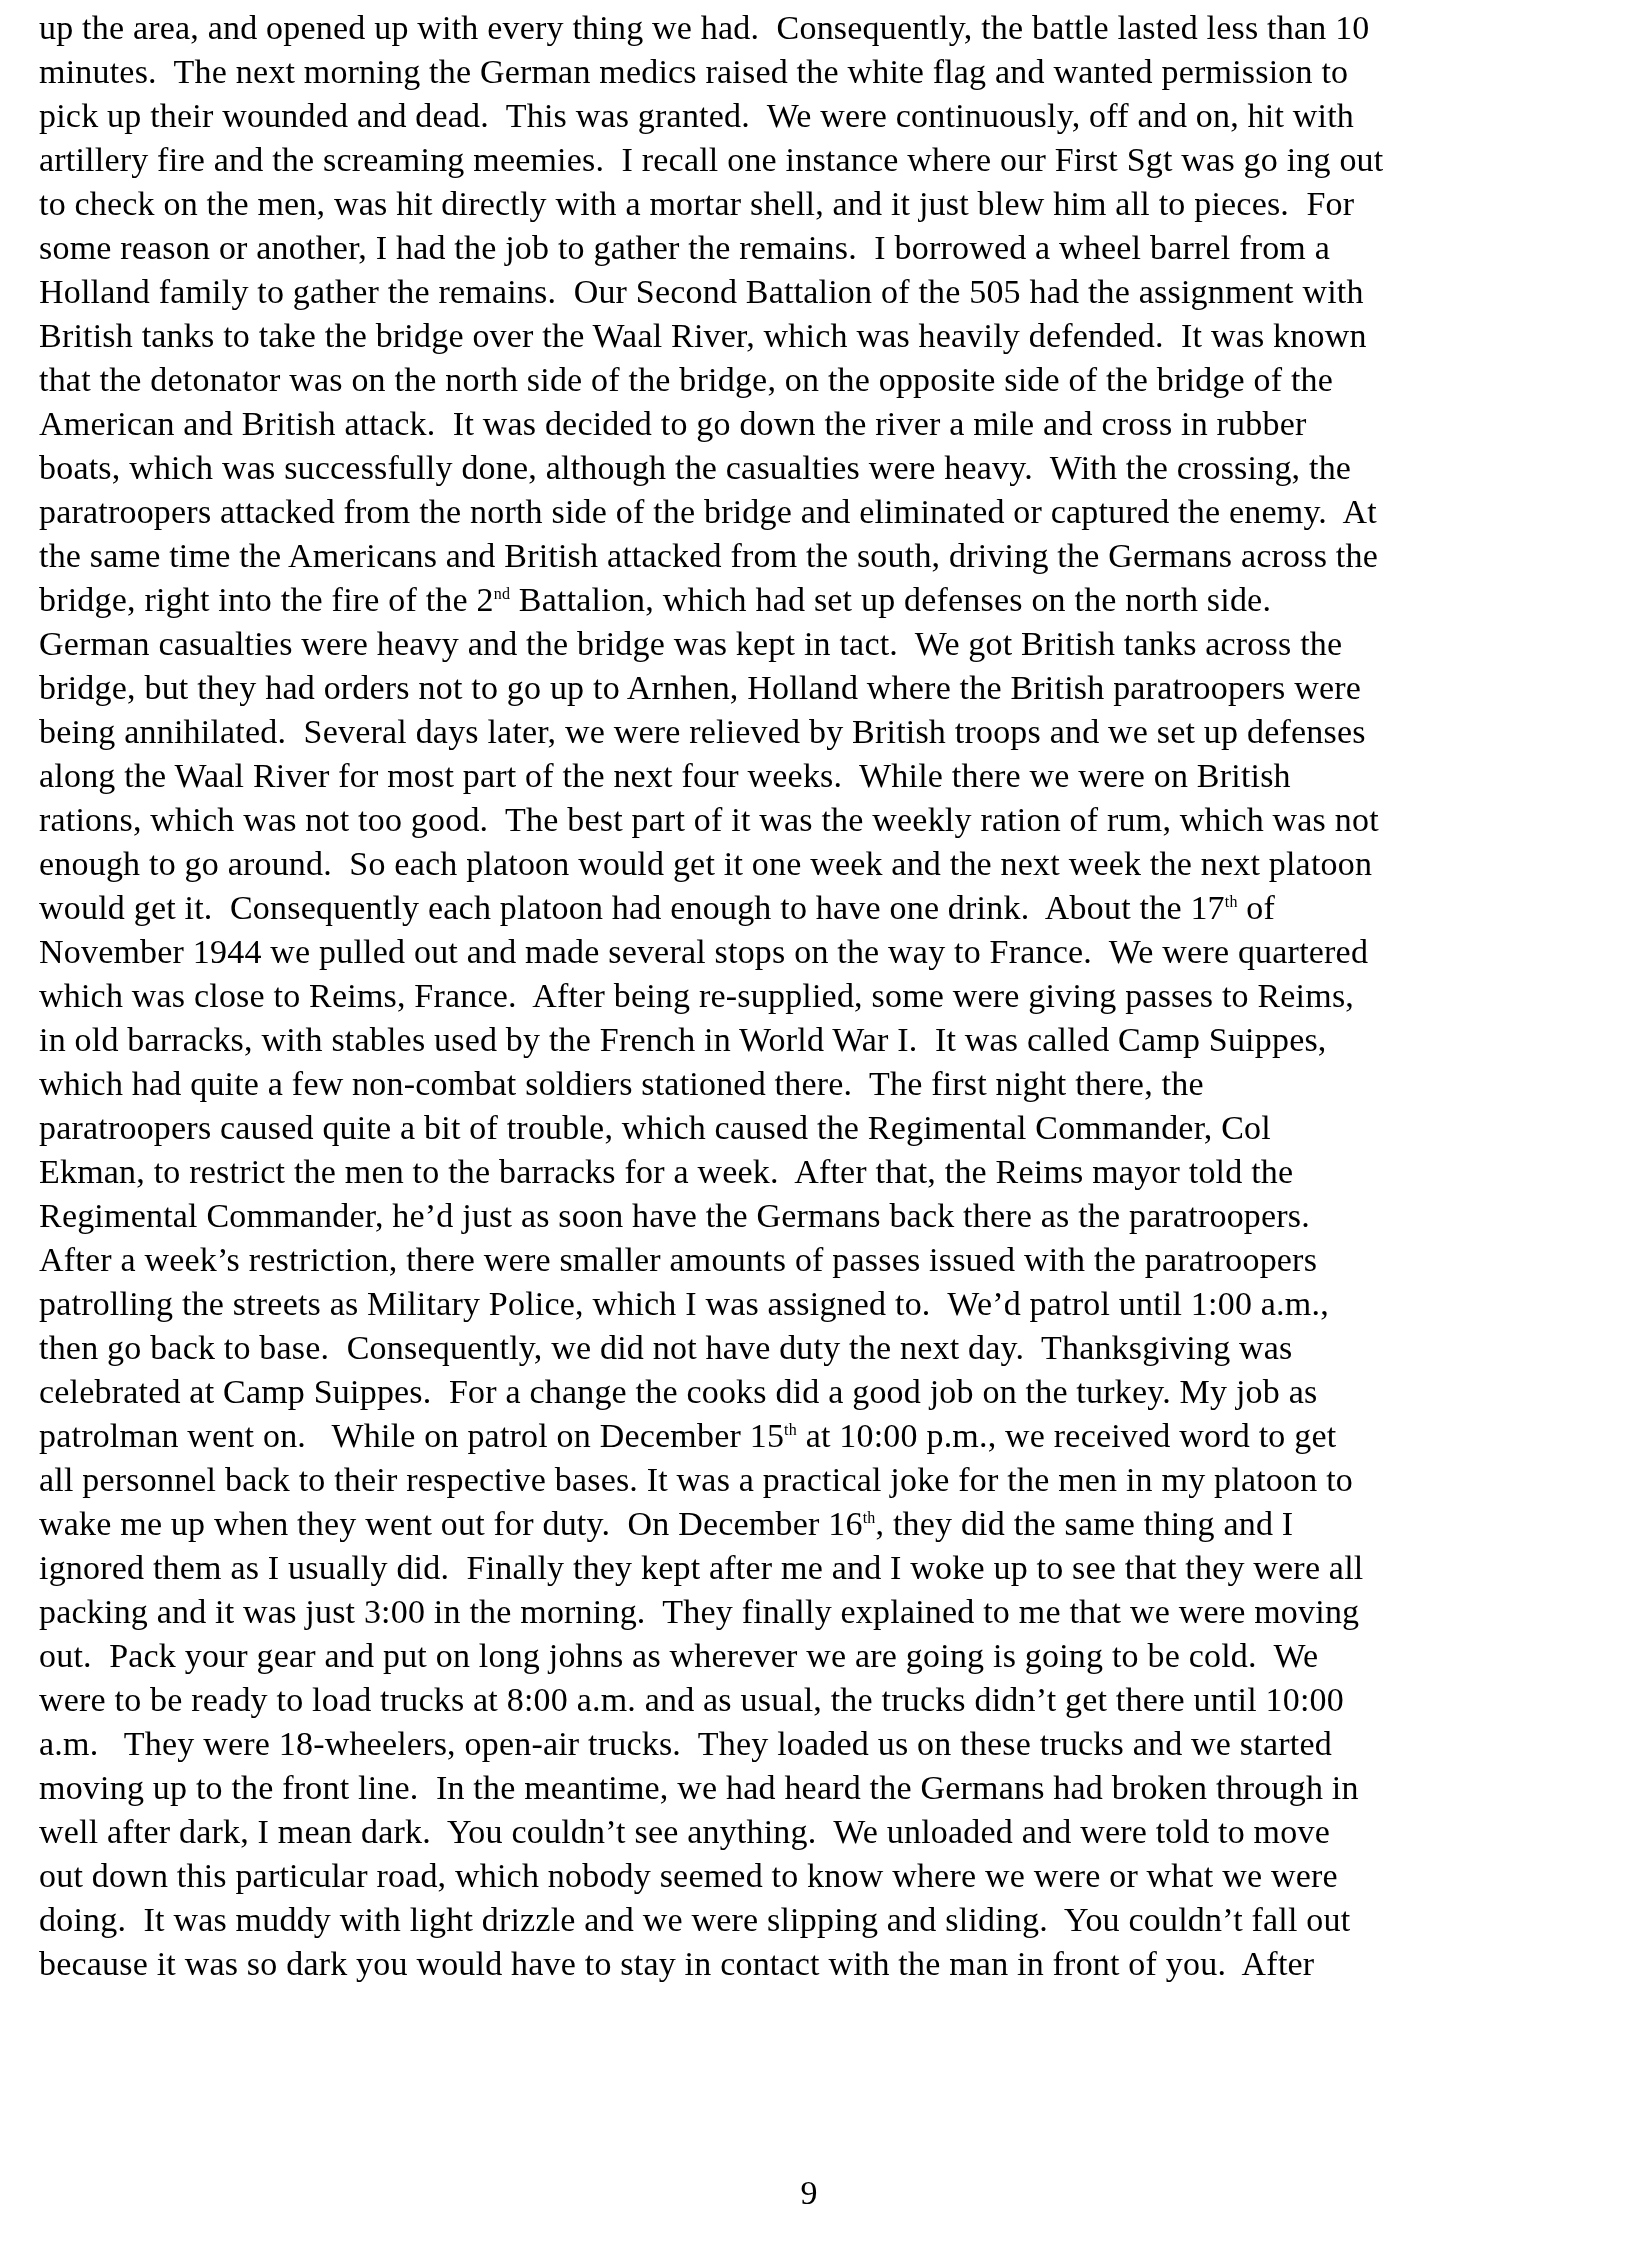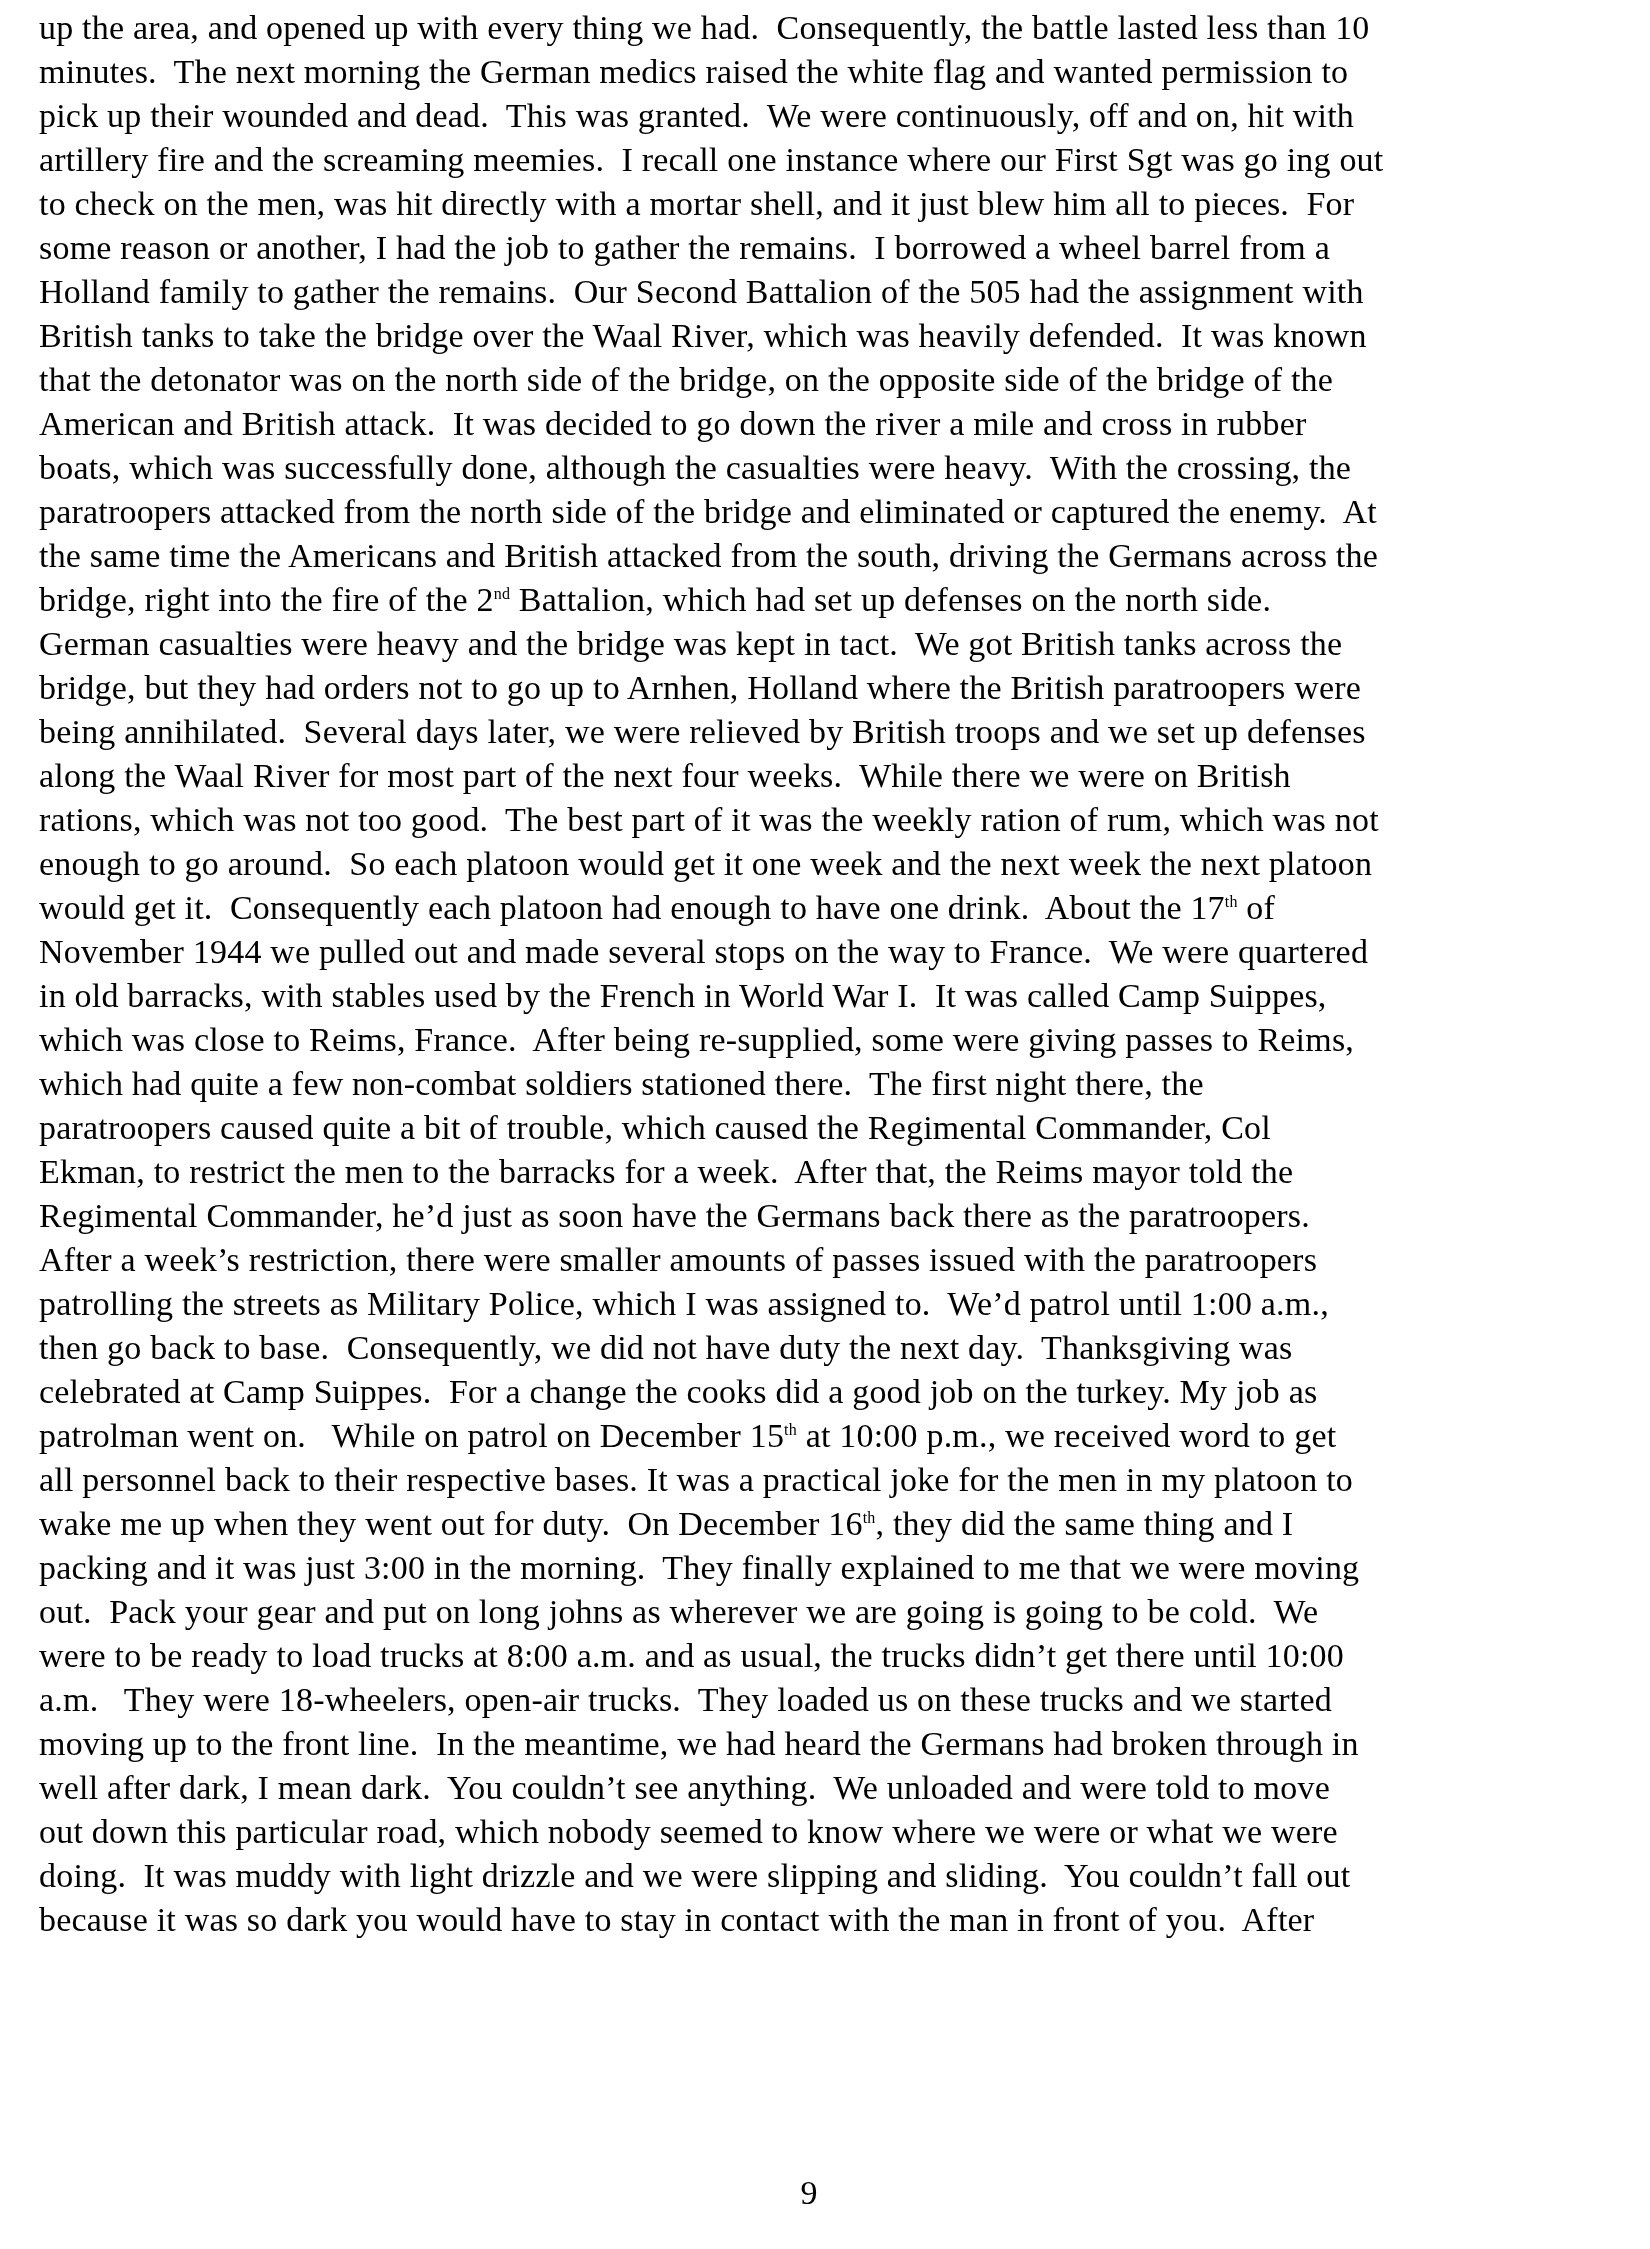--- a/index.html
+++ b/index.html
@@ -69,33 +69,34 @@
       <div class="line">the same time the Americans and British attacked from the south, driving the Germans across the</div>
       <div class="line">bridge, right into the fire of the 2<sup>nd</sup> Battalion, which had set up defenses on the north side.</div>
       <div class="line">German casualties were heavy and the bridge was kept in tact.  We got British tanks across the</div>
       <div class="line">bridge, but they had orders not to go up to Arnhen, Holland where the British paratroopers were</div>
       <div class="line">being annihilated.  Several days later, we were relieved by British troops and we set up defenses</div>
       <div class="line">along the Waal River for most part of the next four weeks.  While there we were on British</div>
       <div class="line">rations, which was not too good.  The best part of it was the weekly ration of rum, which was not</div>
       <div class="line">enough to go around.  So each platoon would get it one week and the next week the next platoon</div>
       <div class="line">would get it.  Consequently each platoon had enough to have one drink.  About the 17<sup>th</sup> of</div>
       <div class="line">November 1944 we pulled out and made several stops on the way to France.  We were quartered</div>
+      <div class="line">which was close to Reims, France.  After being re-supplied, some were giving passes to Reims,</div>
       <div class="line">in old barracks, with stables used by the French in World War I.  It was called Camp Suippes,</div>
-      <div class="line">which was close to Reims, France.  After being re-supplied, some were giving passes to Reims,</div>
       <div class="line">which had quite a few non-combat soldiers stationed there.  The first night there, the</div>
       <div class="line">paratroopers caused quite a bit of trouble, which caused the Regimental Commander, Col</div>
       <div class="line">Ekman, to restrict the men to the barracks for a week.  After that, the Reims mayor told the</div>
       <div class="line">Regimental Commander, he’d just as soon have the Germans back there as the paratroopers.</div>
       <div class="line">After a week’s restriction, there were smaller amounts of passes issued with the paratroopers</div>
       <div class="line">patrolling the streets as Military Police, which I was assigned to.  We’d patrol until 1:00 a.m.,</div>
       <div class="line">then go back to base.  Consequently, we did not have duty the next day.  Thanksgiving was</div>
       <div class="line">celebrated at Camp Suippes.  For a change the cooks did a good job on the turkey. My job as</div>
       <div class="line">patrolman went on.   While on patrol on December 15<sup>th</sup> at 10:00 p.m., we received word to get</div>
       <div class="line">all personnel back to their respective bases. It was a practical joke for the men in my platoon to</div>
       <div class="line">wake me up when they went out for duty.  On December 16<sup>th</sup>, they did the same thing and I</div>
+      <div class="line">ignored them as I usually did.  Finally they kept after me and I woke up to see that they were all</div>
       <div class="line">packing and it was just 3:00 in the morning.  They finally explained to me that we were moving</div>
       <div class="line">out.  Pack your gear and put on long johns as wherever we are going is going to be cold.  We</div>
       <div class="line">were to be ready to load trucks at 8:00 a.m. and as usual, the trucks didn’t get there until 10:00</div>
       <div class="line">a.m.   They were 18-wheelers, open-air trucks.  They loaded us on these trucks and we started</div>
       <div class="line">moving up to the front line.  In the meantime, we had heard the Germans had broken through in</div>
       <div class="line">well after dark, I mean dark.  You couldn’t see anything.  We unloaded and were told to move</div>
       <div class="line">out down this particular road, which nobody seemed to know where we were or what we were</div>
       <div class="line">doing.  It was muddy with light drizzle and we were slipping and sliding.  You couldn’t fall out</div>
       <div class="line">because it was so dark you would have to stay in contact with the man in front of you.  After</div>
     </div>

